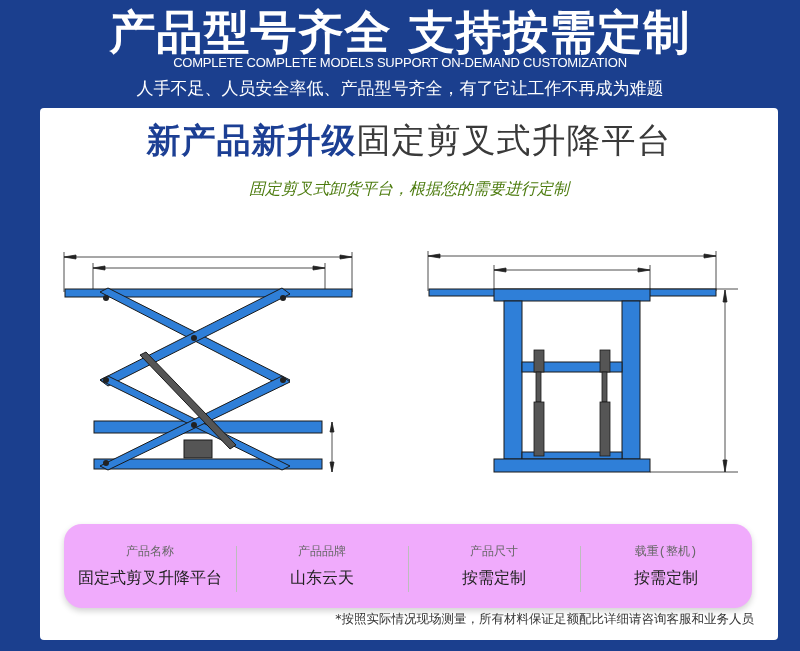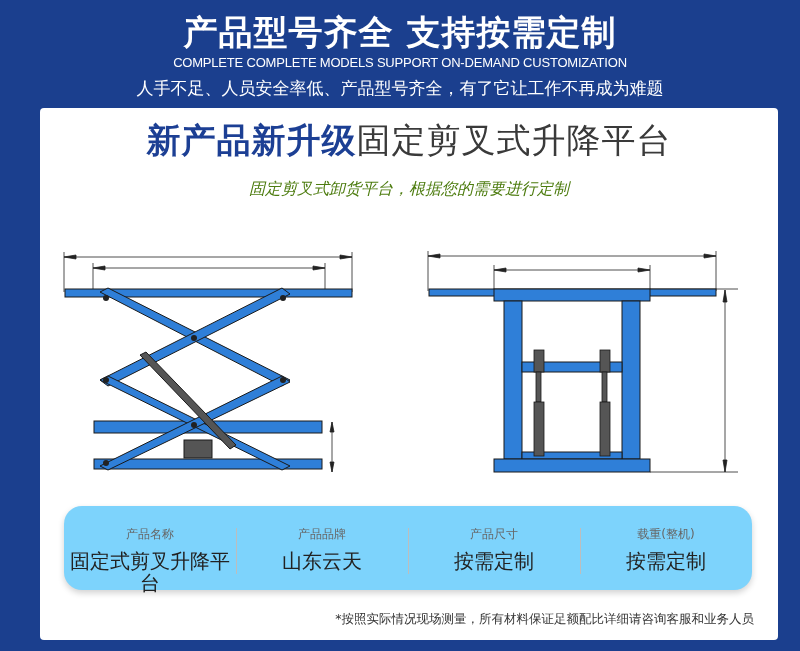--- a/index.html
+++ b/index.html
@@ -3,51 +3,52 @@
   <meta charset="utf-8">
   <style>
     html, body { margin: 0; padding: 0; }
     body {
       width: 800px; height: 651px; overflow: hidden;
       background: #1b3f8e;
       font-family: "DejaVu Sans", "Liberation Sans", sans-serif;
       position: relative;
     }
     .header { position: absolute; left: 0; top: 0; width: 800px; text-align: center; color: #fff; }
-    .h-title { position: absolute; left: 0; width: 800px; top: 10px; font-size: 34px; font-weight: bold; letter-spacing: 1px; line-height: 44px; }
+    .h-title { position: absolute; left: 0; width: 800px; top: 10px; font-size: 46px; font-weight: bold; letter-spacing: 1px; line-height: 44px; }
     .h-en { position: absolute; left: 0; width: 800px; top: 55px; font-family: "Liberation Sans", sans-serif; font-size: 13px; line-height: 16px; letter-spacing: -0.2px; }
     .h-sub { position: absolute; left: 0; width: 800px; top: 76px; font-size: 17px; line-height: 24px; }
 
     .card {
       position: absolute; left: 40px; top: 108px; width: 738px; height: 532px;
       background: #ffffff; border-radius: 4px;
     }
     .card-title {
       position: absolute; left: 0; top: 10px; width: 738px; text-align: center;
       font-size: 34px; line-height: 44px; letter-spacing: 1px;
     }
     .card-title .blue { color: #1c3f94; font-weight: bold; }
     .card-title .dark { color: #3a3a3a; }
     .card-sub {
       position: absolute; left: 0; top: 70px; width: 738px; text-align: center;
       font-size: 16px; color: #4d7c0f; line-height: 22px; font-style: italic;
     }
     .diagram { position: absolute; }
     .specs {
-      position: absolute; left: 24px; top: 398px; width: 688px; height: 84px;
-      background: #7dd3fc; border-radius: 18px;
+      position: absolute; left: 24px; top: 416px; width: 688px; height: 84px;
+      background: #f0abfc; border-radius: 18px;
       box-shadow: 0 3px 6px rgba(0,0,0,0.18);
       display: flex;
+      font-family: Liberation Mono, monospace;
     }
     .spec { flex: 1; position: relative; text-align: center; }
     .spec + .spec::before {
       content: ""; position: absolute; left: 0; top: 22px; height: 46px; width: 1px; background: #bdbdbd;
     }
     .spec-label { margin-top: 20px; font-size: 12px; color: #666; line-height: 16px; }
-    .spec-value { margin-top: 8px; font-size: 20px; color: #222; line-height: 22px; }
+    .spec-value { margin-top: 8px; font-size: 16px; color: #222; line-height: 22px; }
     .footnote {
       position: absolute; left: 8px; top: 502px; width: 706px; text-align: right;
       font-size: 12.5px; color: #333; line-height: 18px;
     }
   </style>
 </head>
 <body>
 
 <div class="header">
   <div class="h-title">产品型号齐全 支持按需定制</div>

